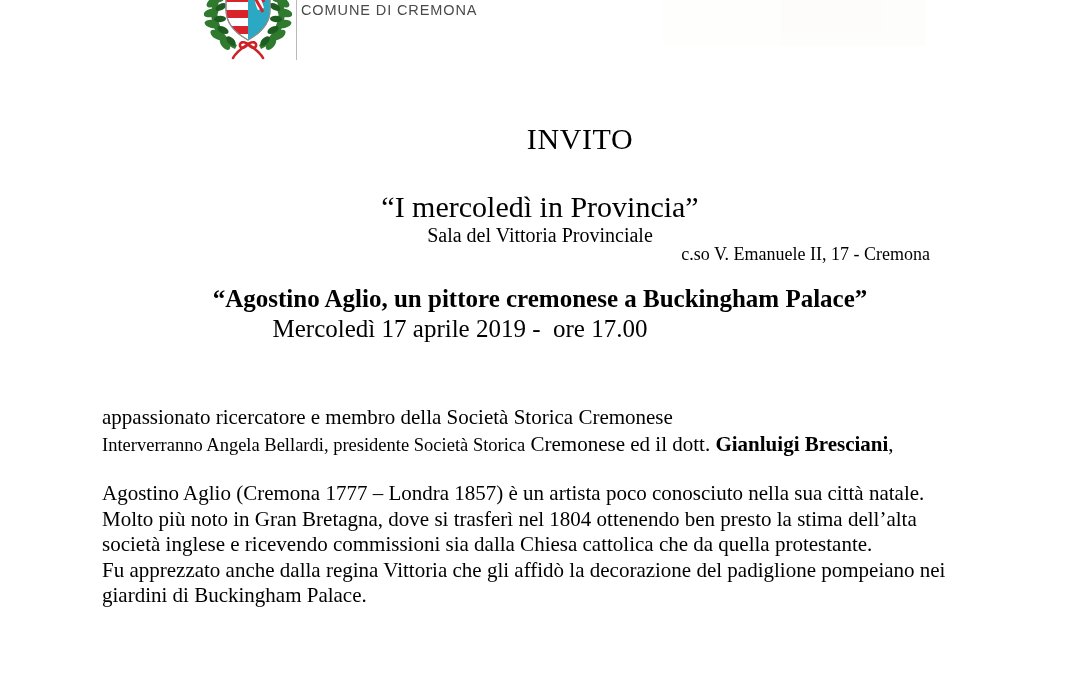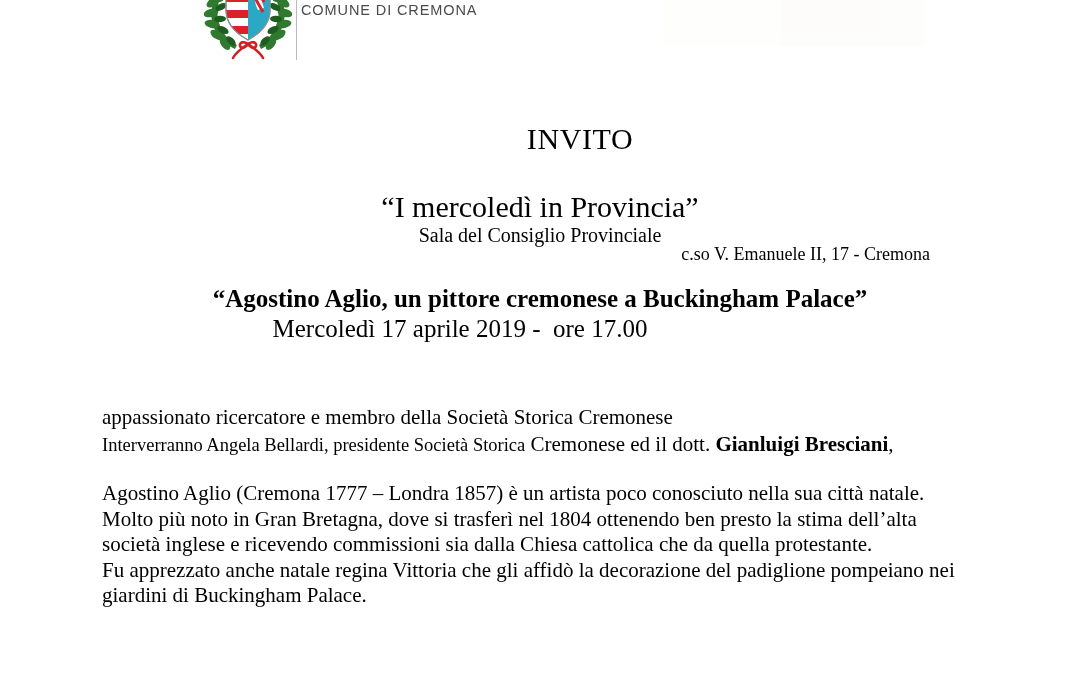--- a/index.html
+++ b/index.html
@@ -248,34 +248,34 @@
     <div class="secondary-logo">
       <div class="tint-a"></div>
       <div class="tint-b"></div>
     </div>
   </div>
 
   <div class="invito">INVITO</div>
 
   <div class="series-title">“I mercoledì in Provincia”</div>
 
-  <div class="venue-1">Sala del Consiglio Provinciale</div>
+  <div class="venue-1">Sala del Vittoria Provinciale</div>
 
   <div class="venue-2">c.so V. Emanuele II, 17 - Cremona</div>
 
   <div class="event-title">“Agostino Aglio, un pittore cremonese a Buckingham Palace”</div>
 
   <div class="event-when">Mercoledì 17 aprile 2019 -  ore 17.00</div>
 
   <div class="speakers">
     <div>appassionato ricercatore e membro della Società Storica Cremonese</div>
     <div><span class="lead">Interverranno Angela Bellardi, presidente Società Storica</span><span> Cremonese ed il dott. </span><span class="name">Gianluigi Bresciani</span><span>,</span></div>
   </div>
 
   <div class="blurb">
     <div>Agostino Aglio (Cremona 1777 – Londra 1857) è un artista poco conosciuto nella sua città natale.</div>
     <div>Molto più noto in Gran Bretagna, dove si trasferì nel 1804 ottenendo ben presto la stima dell’alta</div>
     <div>società inglese e ricevendo commissioni sia dalla Chiesa cattolica che da quella protestante.</div>
-    <div>Fu apprezzato anche natale regina Vittoria che gli affidò la decorazione del padiglione pompeiano nei</div>
+    <div>Fu apprezzato anche dalla regina Vittoria che gli affidò la decorazione del padiglione pompeiano nei</div>
     <div>giardini di Buckingham Palace.</div>
   </div>
 
 </div>
 
 </body></html>

